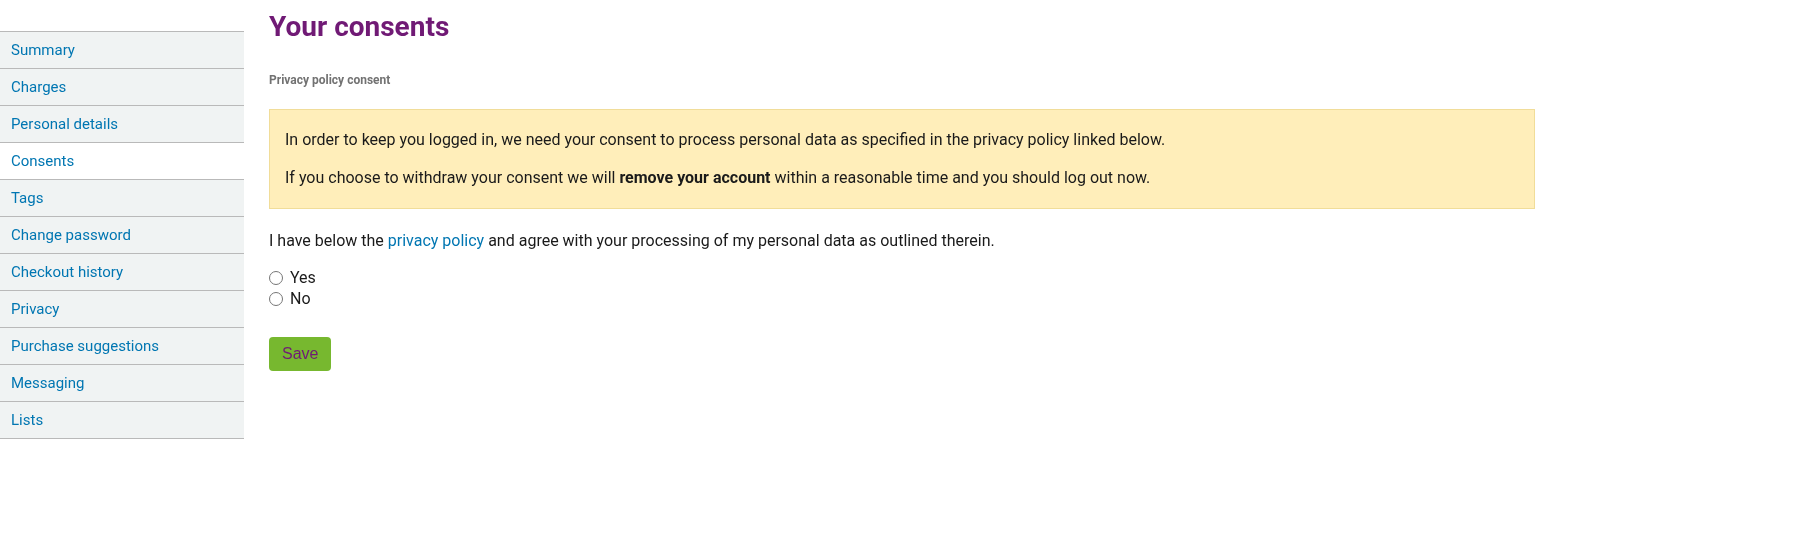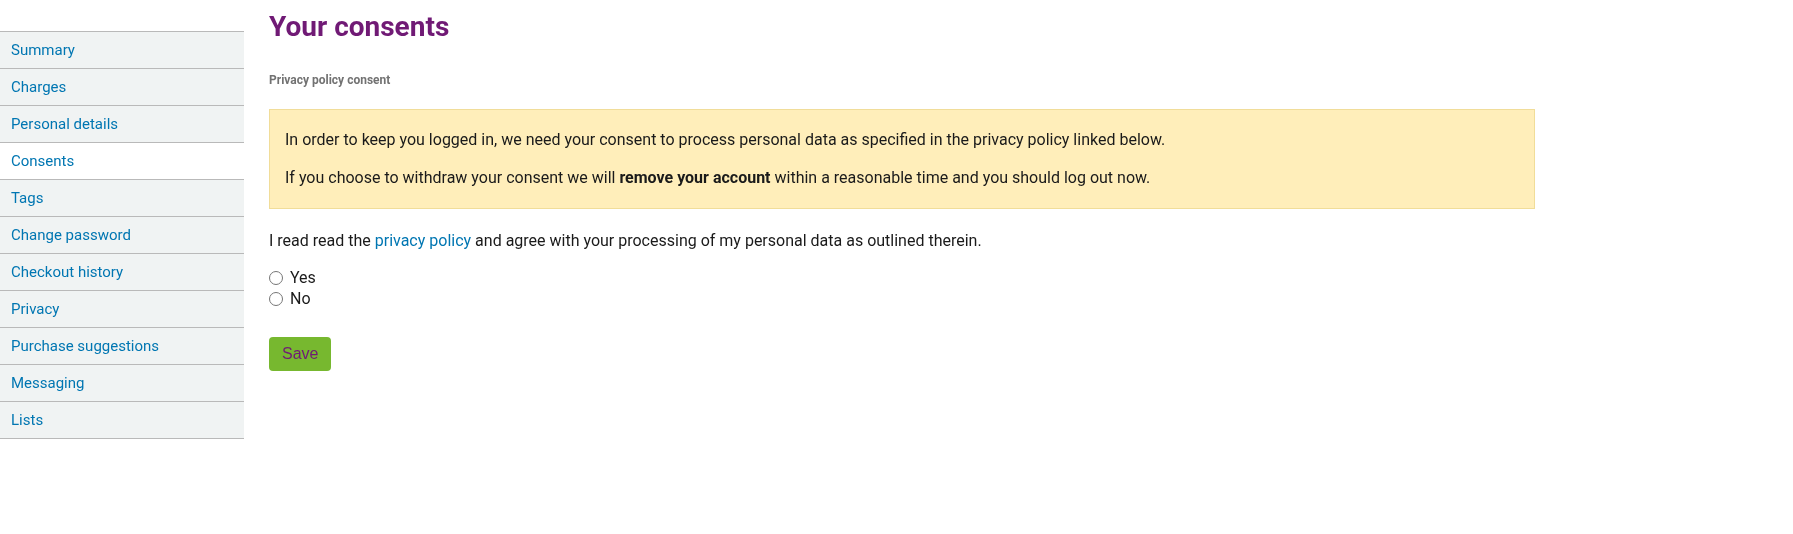--- a/index.html
+++ b/index.html
@@ -115,21 +115,21 @@
 
 <main class="main">
   <h1 class="page-title">Your consents</h1>
   <h2 class="section-title">Privacy policy consent</h2>
 
   <div class="alert">
     <p>In order to keep you logged in, we need your consent to process personal data as specified in the privacy policy linked below.</p>
     <p><span>If you choose to withdraw your consent we will </span><strong>remove your account</strong><span> within a reasonable time and you should log out now.</span></p>
   </div>
 
-  <p class="consent-text"><span>I read read the </span><a href="#">privacy policy</a><span> and agree with your processing of my personal data as outlined therein.</span></p>
+  <p class="consent-text"><span>I have below the </span><a href="#">privacy policy</a><span> and agree with your processing of my personal data as outlined therein.</span></p>
 
   <div class="radio-group">
     <label class="radio-row">
       <input type="radio" name="consent" style="">
       <span>Yes</span>
     </label>
     <label class="radio-row">
       <input type="radio" name="consent" style="">
       <span>No</span>
     </label>

